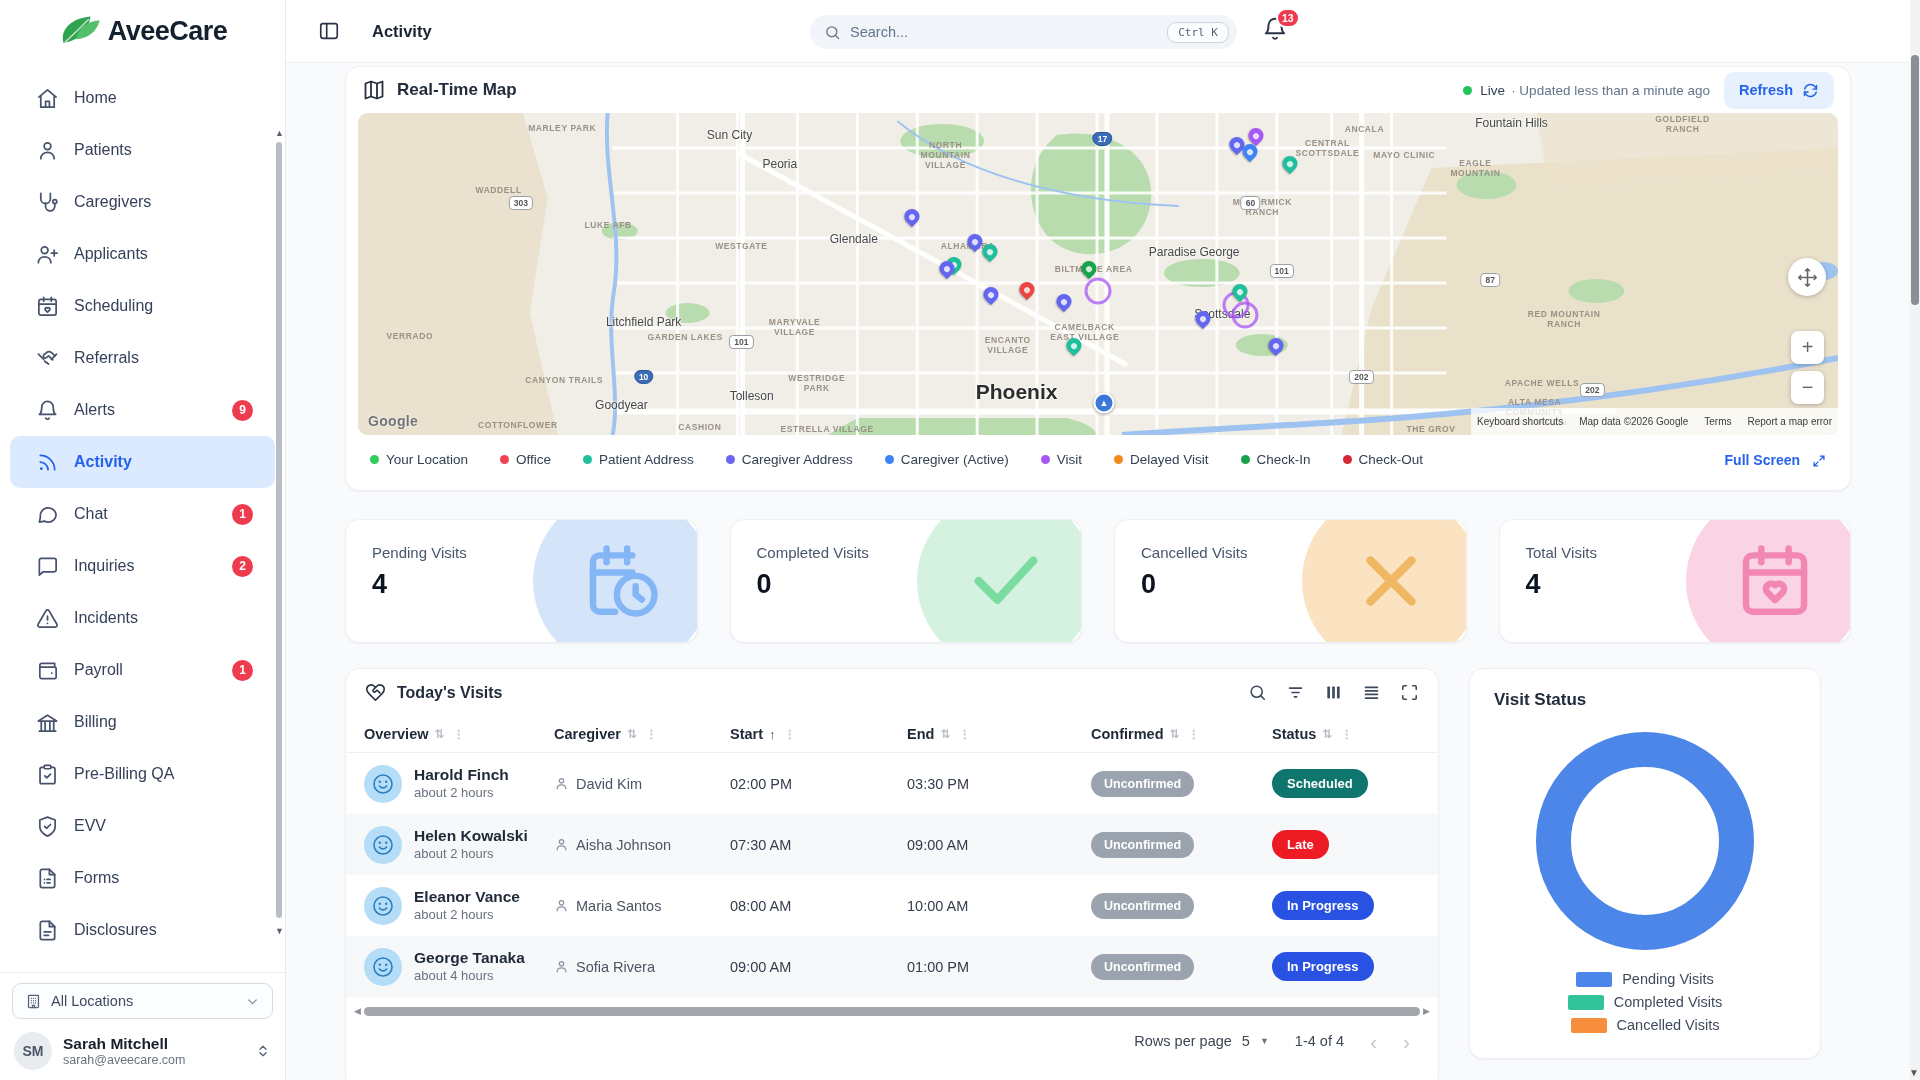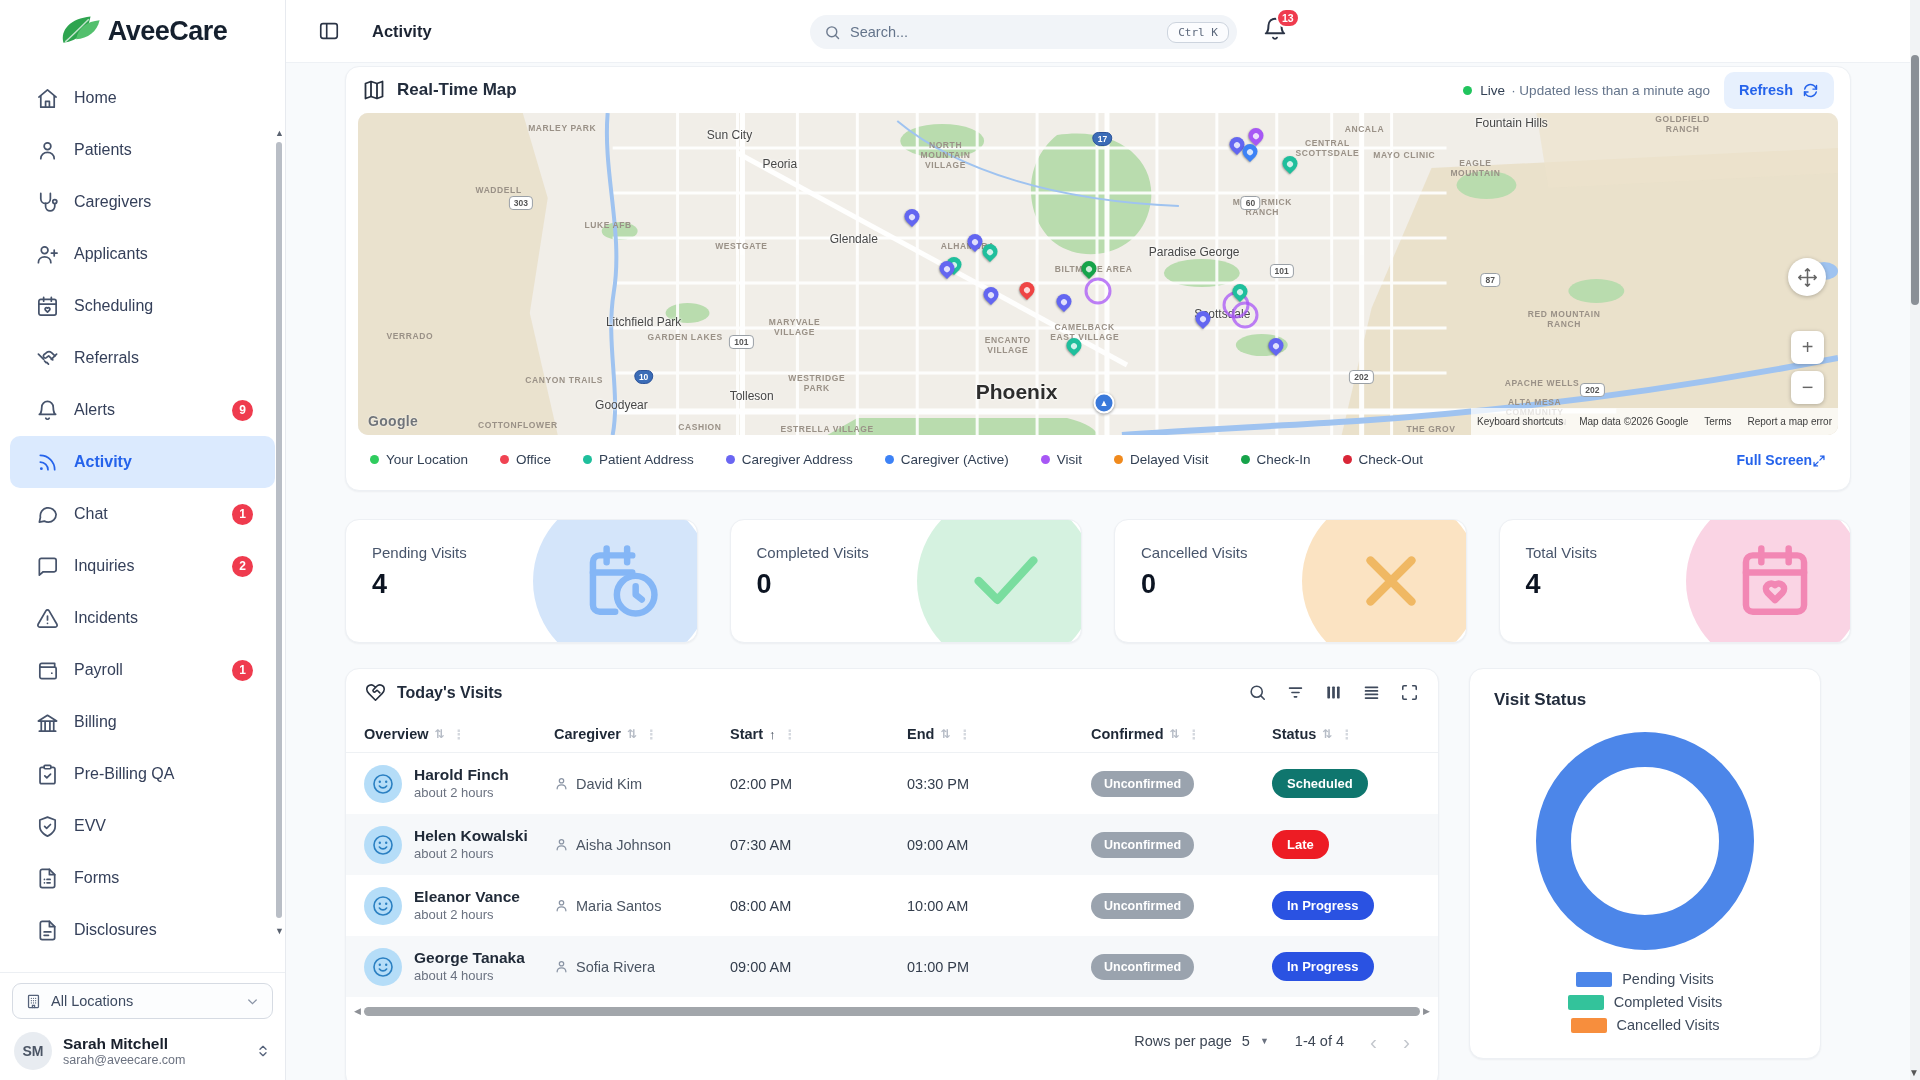--- a/index.html
+++ b/index.html
@@ -110,21 +110,21 @@
     box-shadow:0 1px 4px rgba(0,0,0,.25); display:flex; align-items:center; justify-content:center;
     font-size:20px; color:#666; cursor:pointer; }
   .map-zoom.in { top:218px; } .map-zoom.out { top:258px; }
   .g-logo { position:absolute; left:10px; bottom:6px; font-size:14px; font-weight:700; color:#707479;
     letter-spacing:.3px; text-shadow:0 0 2px #fff; }
   .attrib { position:absolute; right:0; bottom:0; background:rgba(255,255,255,.75); font-size:10px;
     color:#3c3c3c; padding:8px 6px; display:flex; gap:16px; }
   .map-legend-row { height:49px; display:flex; align-items:center; padding:0 24px; gap:32px; }
   .mleg-item { display:flex; align-items:center; gap:7px; font-size:13.5px; color:#334155; }
   .mleg-dot { width:9px; height:9px; border-radius:50%; }
-  .fullscreen-link { margin-left:auto; display:flex; align-items:flex-end; gap:0; color:#2563eb;
+  .fullscreen-link { margin-left:auto; display:flex; align-items:flex-end; gap:12px; color:#2563eb;
     font-size:14px; font-weight:600; cursor:pointer; }
   .fullscreen-link svg { width:14px; height:14px; }
 
   
   .stats-row { display:flex; gap:32px; margin-top:28px; height:124px; }
   .stat-card { flex:1; position:relative; overflow:hidden; padding:24px 0 0 26px; }
   .stat-label { font-size:15px; color:#48556b; }
   .stat-value { font-size:27px; font-weight:700; color:#0c1422; margin-top:8px; }
   .stat-blob { position:absolute; right:-14px; top:50%; transform:translateY(-50%); width:178px;
     height:178px; border-radius:50%; display:flex; align-items:center; justify-content:center; }

